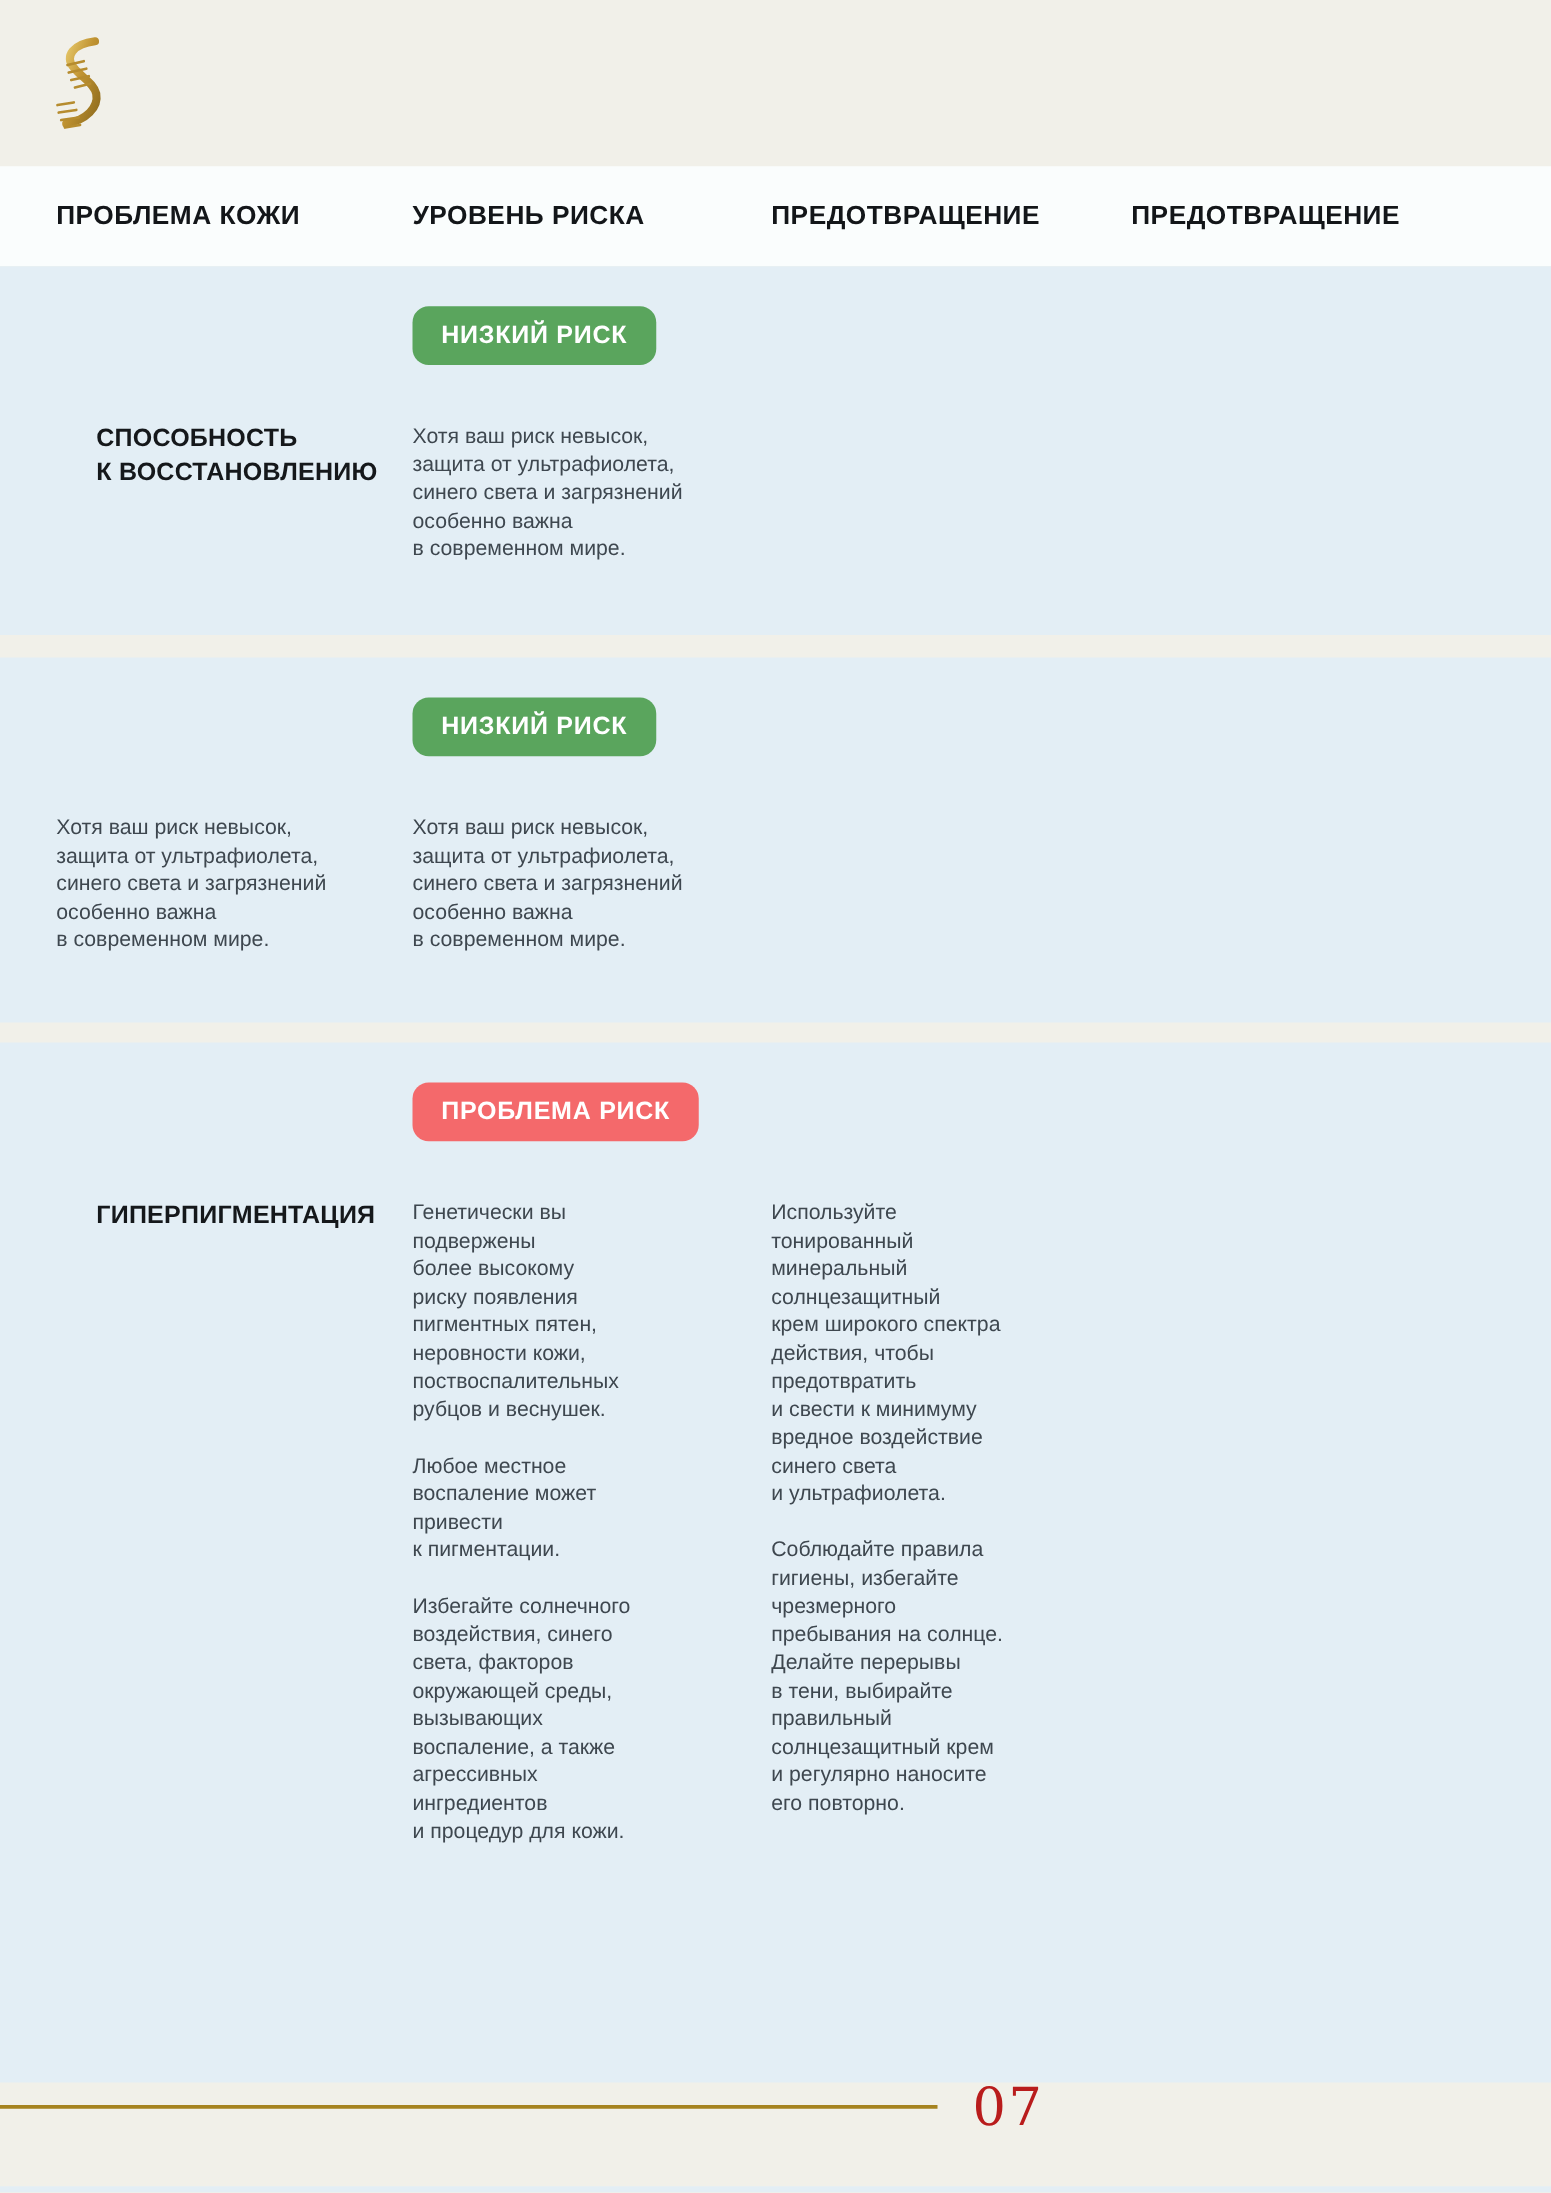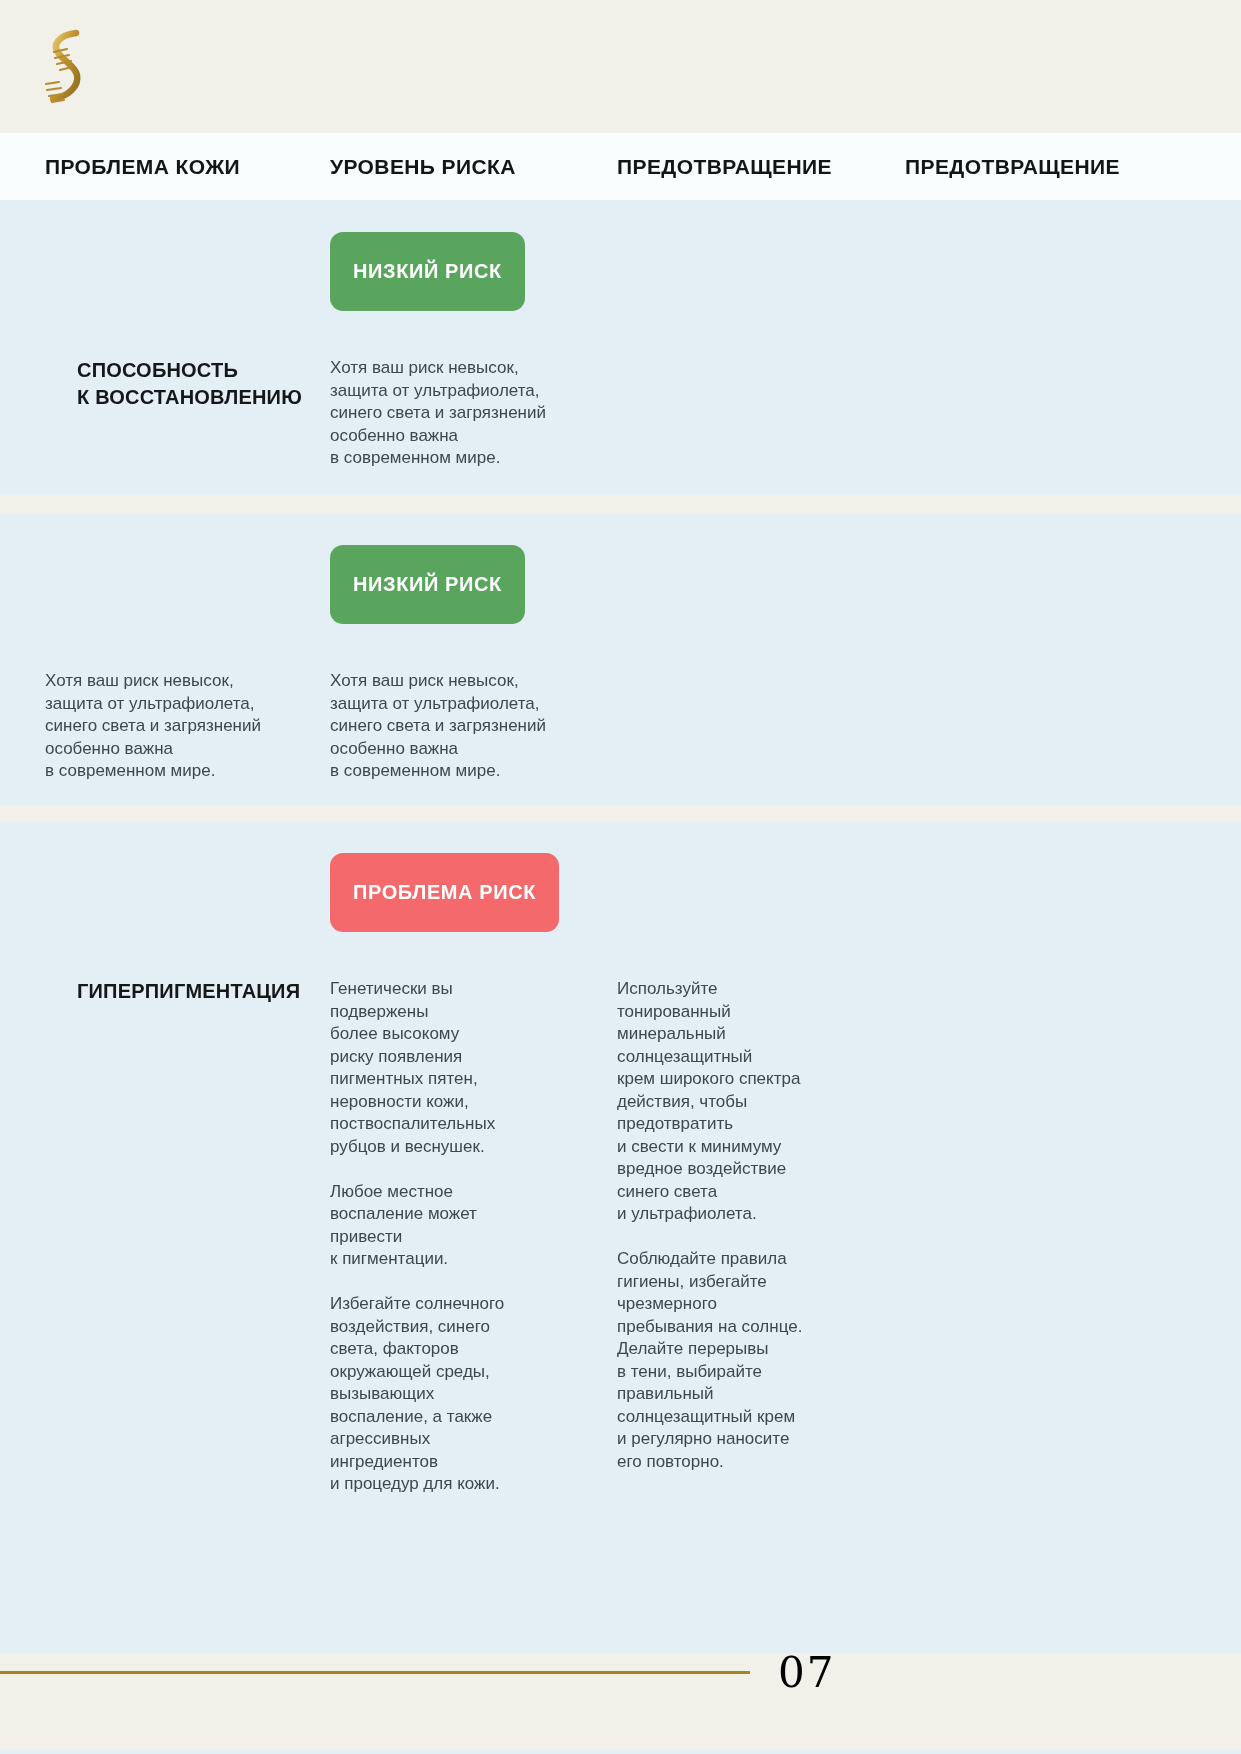--- a/index.html
+++ b/index.html
@@ -9,21 +9,21 @@
     position: relative;
     overflow: hidden;
     background: #f1f0e9;
     font-family: "Liberation Sans", "DejaVu Sans", sans-serif;
     color: #3e474f;
   }
   .top-area { height: 133px; position: relative; }
   .logo { position: absolute; left: 38px; top: 28px; }
 
   .header-band {
-    height: 67px;
+    height: 80px;
     background: #fafdfd;
     display: grid;
     grid-template-columns: 285px 287px 288px 1fr;
     align-items: center;
     padding: 0 45px;
   }
   .header-band .col-header {
     font-size: 21px;
     font-weight: 700;
     letter-spacing: 0.4px;
@@ -35,21 +35,21 @@
     background: #e3eef5;
     padding: 0 45px;
   }
   .panel-1 { height: 295px; }
   .panel-2 { height: 292px; margin-top: 18px; }
   .panel-3 { height: 832px; margin-top: 16px; }
 
   .badge-row { padding-left: 285px; padding-top: 32px; }
   .risk-badge {
     display: inline-block;
-    padding: 28px 23px;
+    padding: 12px 23px;
     border-radius: 13px;
     font-size: 20px;
     font-weight: 700;
     letter-spacing: 0.6px;
     color: #ffffff;
     white-space: nowrap;
   }
   .risk-badge.low  { background: #5aa55d; }
   .risk-badge.high { background: #f4696b; }
 
@@ -86,21 +86,21 @@
     width: 750px;
     height: 3px;
     background: #a5831f;
   }
   .page-number {
     margin-left: 28px;
     font-family: "DejaVu Serif", "Liberation Serif", serif;
     font-size: 42px;
     font-weight: 400;
     letter-spacing: 2px;
-    color: #000000;
+    color: #b91c1c;
   }
   .bottom-strip {
     position: absolute;
     left: 0; right: 0; bottom: 0;
     height: 5px;
     background: #e3eef5;
   }
 </style>
 </head>
 <body>

